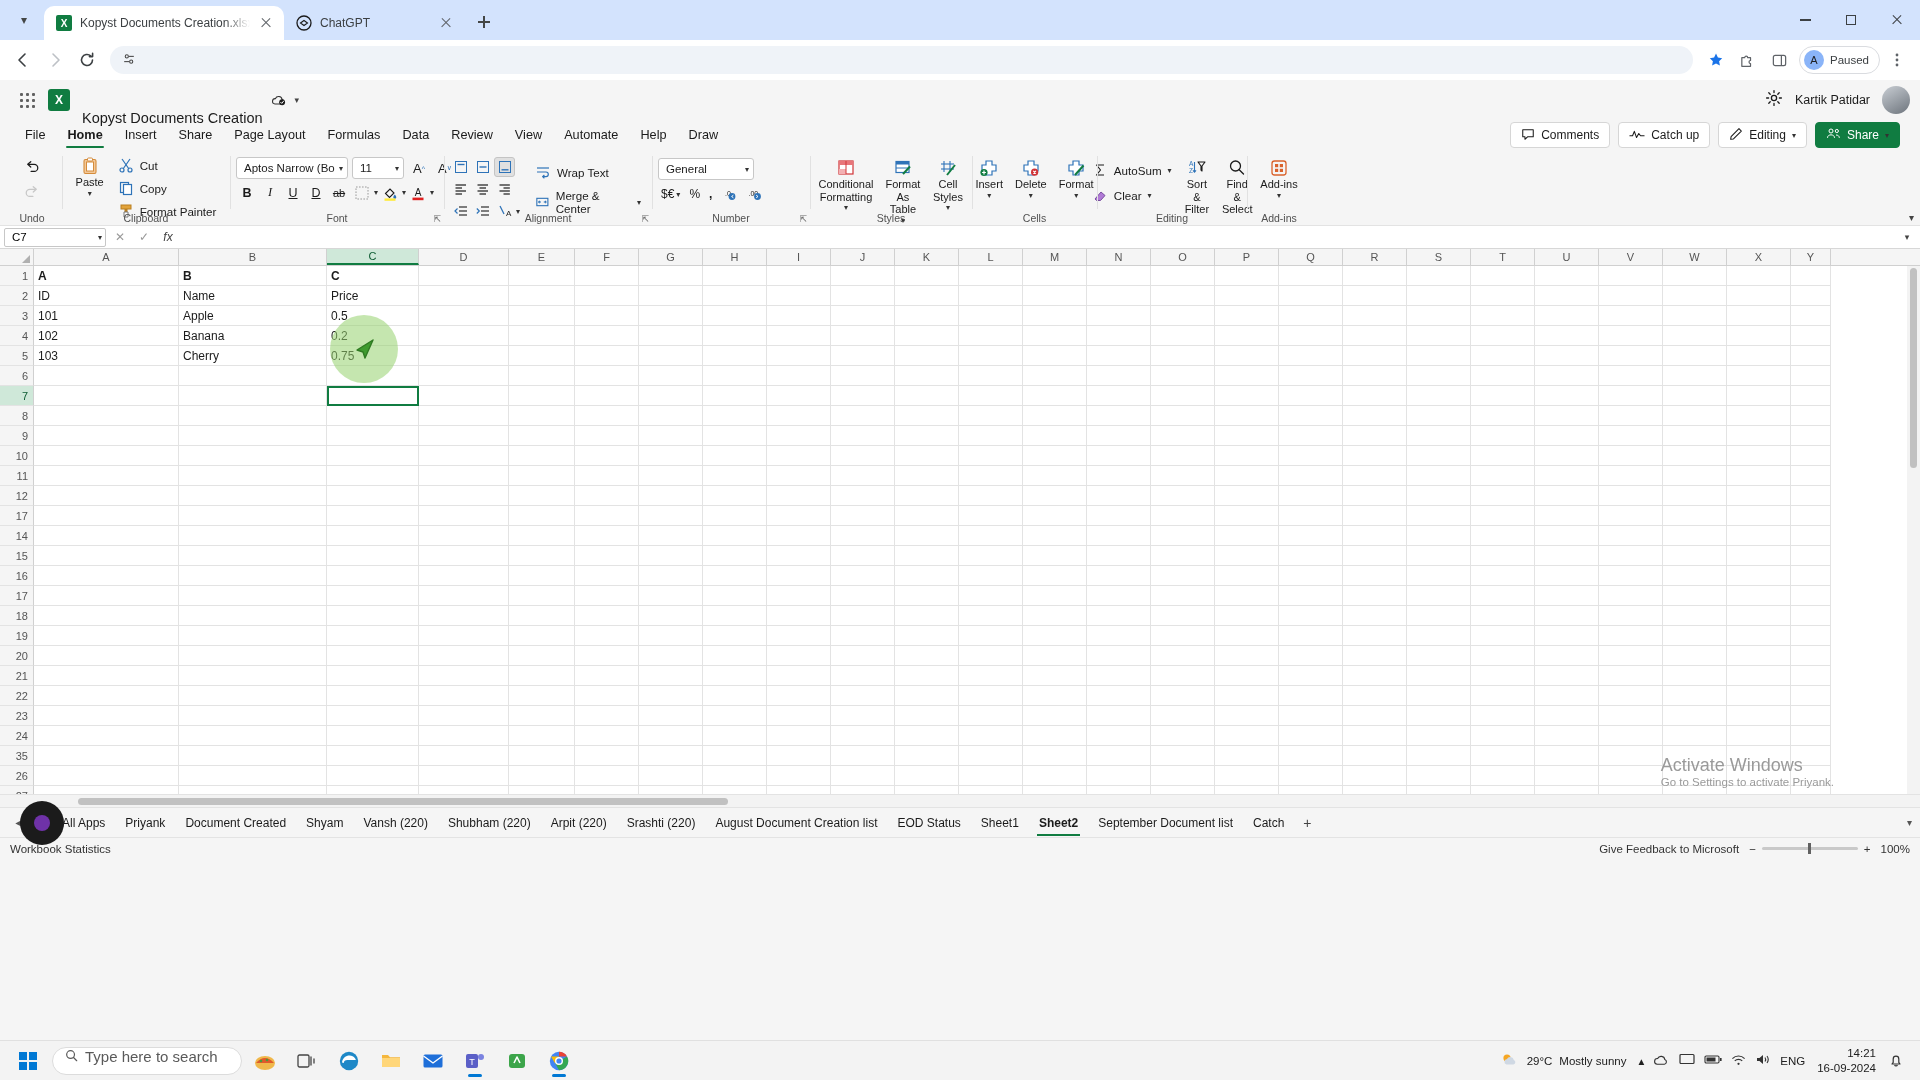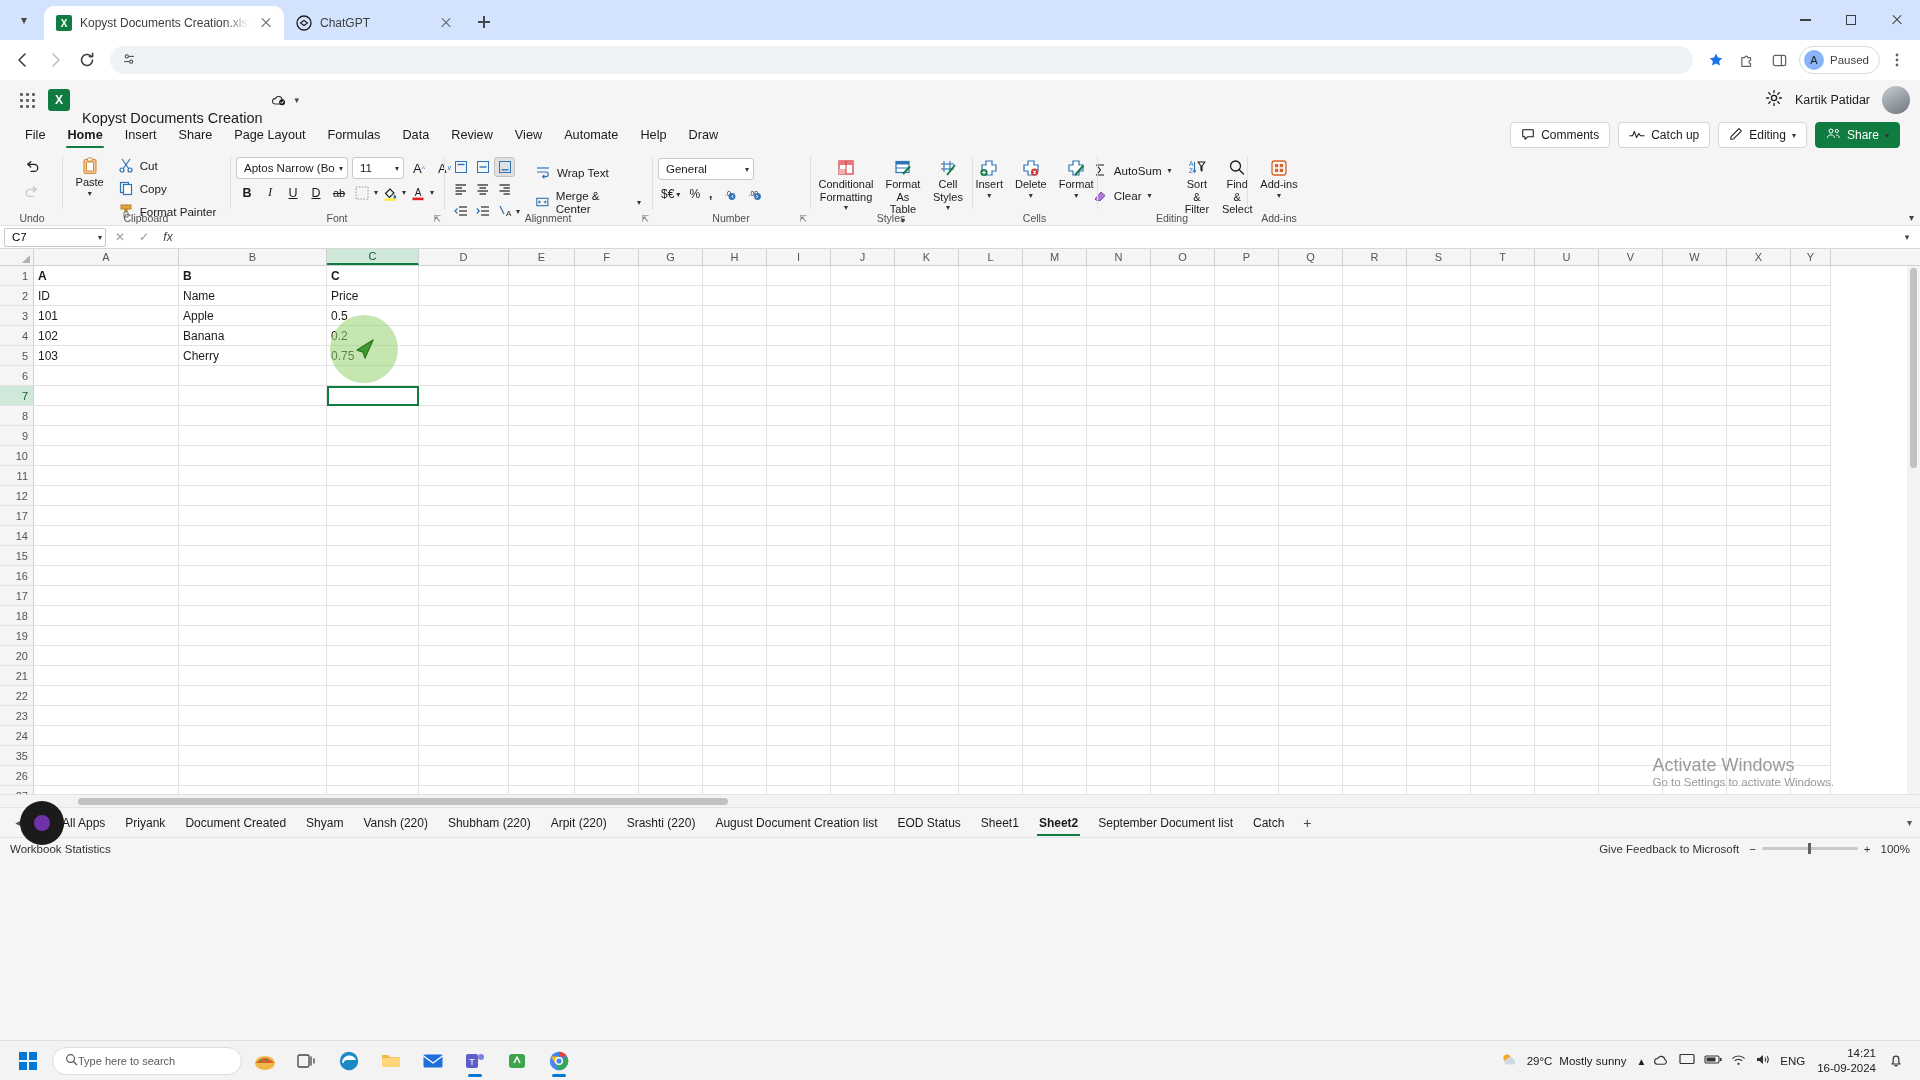--- a/index.html
+++ b/index.html
@@ -293,21 +293,21 @@
   .taskbar {
     position: absolute; left: 0; bottom: 0; width: 1920px; height: 40px;
     background: #f3f3f3; display: flex; align-items: center; padding: 0 8px; gap: 4px;
     border-top: 1px solid #e0e0e0;
   }
   .tb-start { width: 40px; height: 36px; display: flex; align-items: center; justify-content: center; }
   .win-logo { display: grid; grid-template-columns: 8px 8px; grid-template-rows: 8px 8px; gap: 2px; }
   .win-logo i { background: #0078d4; display: block; }
   .tb-search {
     width: 190px; height: 28px; background: #fff; border: 1px solid #dcdcdc; border-radius: 16px;
-    display: flex; align-items: center; padding: 0 12px; font-size: 11px; color: #5a5a5a;
+    display: flex; align-items: flex-start; gap: 7px; padding: 0 12px; font-size: 15px; color: #5a5a5a;
   }
   .tb-app { width: 38px; height: 36px; display: flex; align-items: center; justify-content: center; position: relative; }
   .tb-app.running::after {
     content: ''; position: absolute; bottom: 2px; left: 50%; transform: translateX(-50%);
     width: 14px; height: 2.5px; background: #0078d4; border-radius: 2px;
   }
   .tray { margin-left: auto; display: flex; align-items: center; gap: 12px; padding-right: 8px; font-size: 11.5px; color: #202020; }
   .tray .weather { display: flex; align-items: center; gap: 7px; }
   .tray .clock { text-align: right; line-height: 1.25; font-size: 11.5px; }
   .tray-icons { display: flex; align-items: center; gap: 9px; }
@@ -1679,21 +1679,21 @@
       </div>
 
     <div class="cursor-blob" style="left:330px;top:66px;">
       <svg width="34" height="34" viewBox="0 0 34 34">
         <path d="M26 8 L10 18 L16 20 L18 26 Z" fill="#3f9b2f" stroke="#2f7a22" stroke-width="1.4" stroke-linejoin="round"></path>
       </svg>
     </div>
 
     <div class="activate-wm">
       <div class="t1">Activate Windows</div>
-      <div class="t2">Go to Settings to activate Windows.</div>
+      <div class="t2">Go to Settings to activate Priyank.</div>
     </div>
 
     <div class="vscroll">
         <div class="thumb"></div>
       </div>
   </div>
 
   <div class="hscroll">
     <div class="thumb"></div>
   </div>

